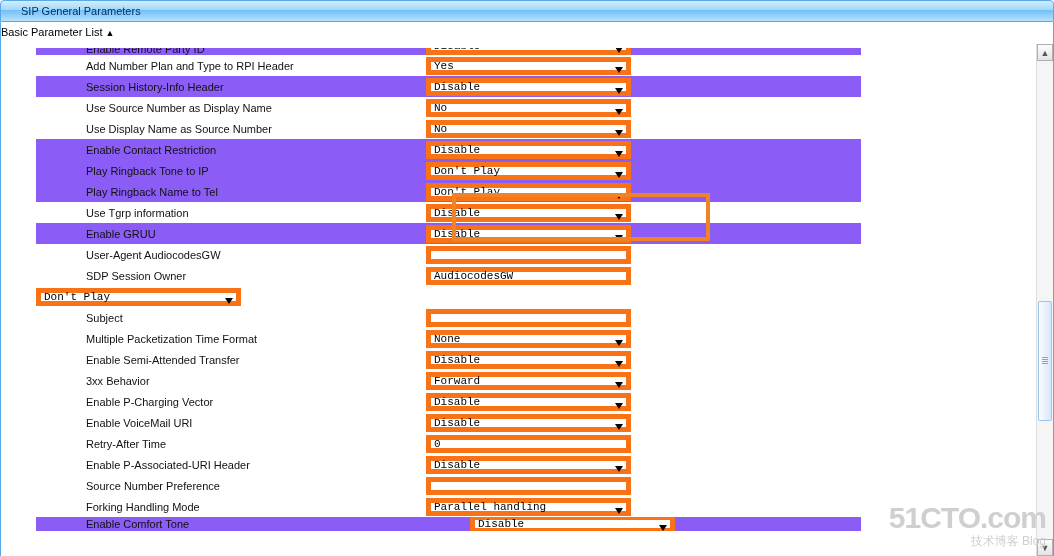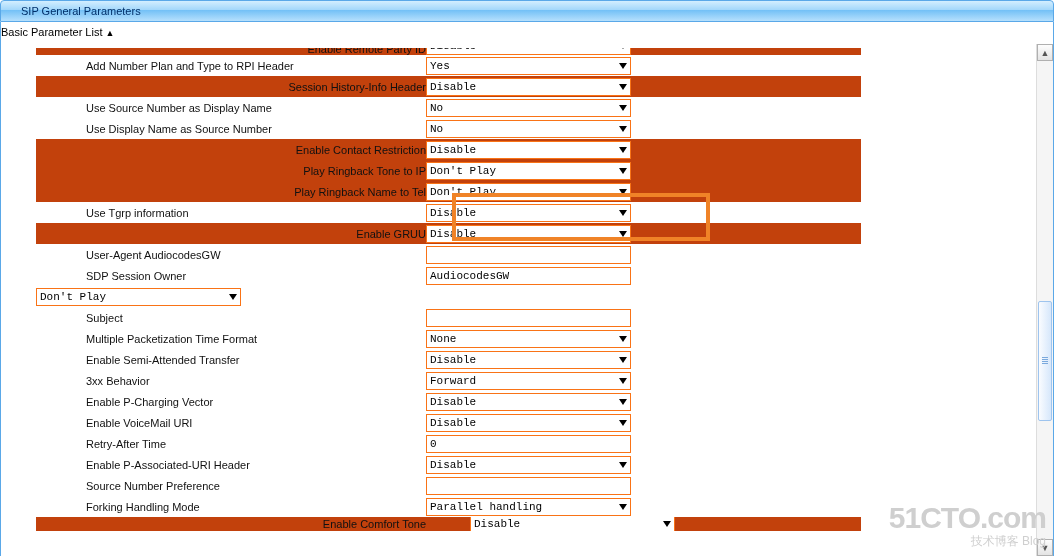--- a/index.html
+++ b/index.html
@@ -53,34 +53,34 @@
     overflow: hidden;
   }
   .param-table {
     width: 100%;
   }
   .row {
     display: flex;
     align-items: center;
     height: 21px;
   }
-  .row.alt { background: #c2410c; text-align: right; }
+  .row.alt { background: #8b5cf6; }
   .label-cell {
     width: 390px;
     padding-left: 50px;
     color: #111;
   }
   .control-cell {
     flex: 1;
     position: relative;
   }
   .select, .textbox {
     width: 205px;
     height: 18px;
-    border: 1px solid #f97316;
+    border: 5px solid #f97316;
     background: #fff;
     font-family: "Courier New", monospace;
     font-size: 11px;
     padding: 0 0 0 3px;
     line-height: 16px;
     position: relative;
     display: flex;
     align-items: center;
   }
   .select::after {

